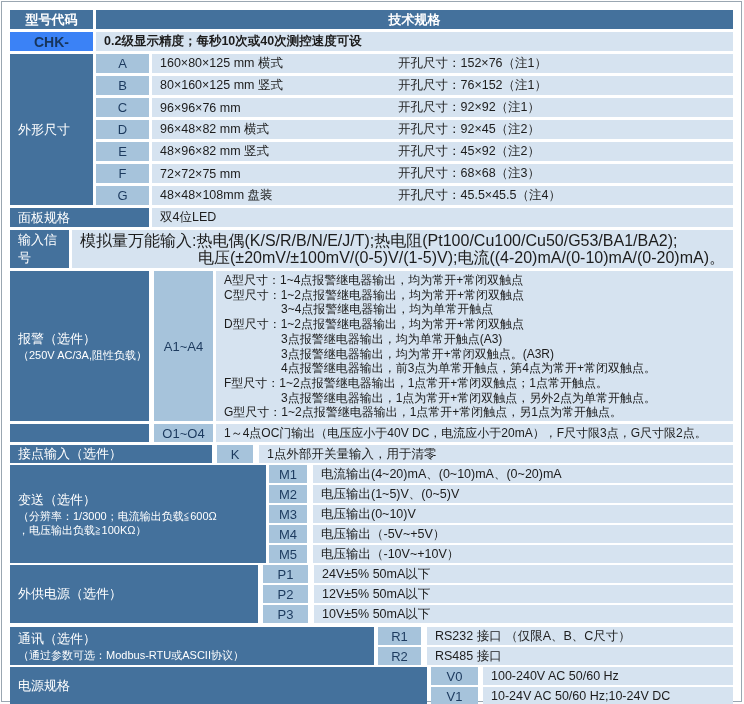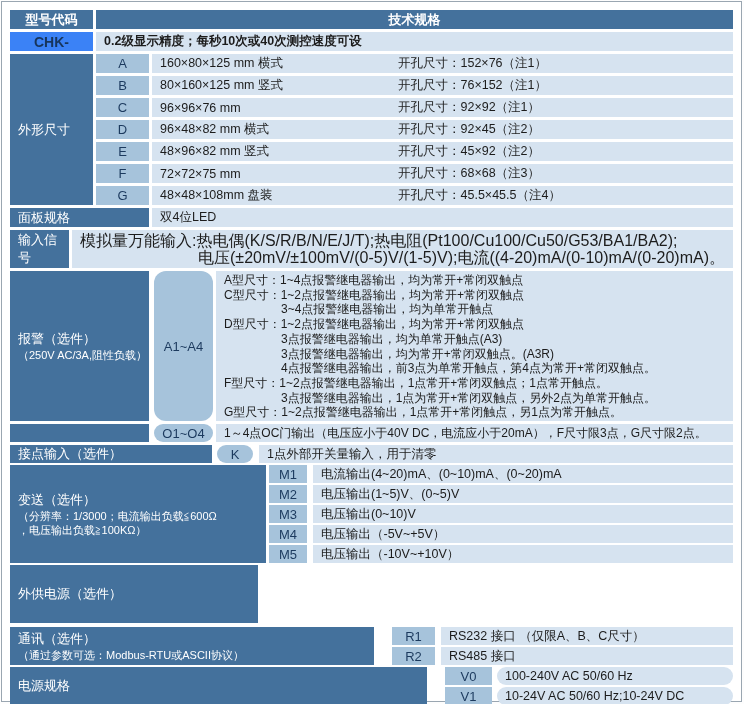--- a/index.html
+++ b/index.html
@@ -33,22 +33,22 @@
   .rrow { display: flex; flex: 0 0 auto; }
   .flex1 { flex: 1 1 auto; }
   .note { font-size: 11px; line-height: 14px; }
   .stack { flex-direction: column; align-items: flex-start; justify-content: center; }
   .dim { width: 238px; flex: 0 0 238px; }
   .alines { display: block; padding: 2px 8px 0 8px; }
   .alines div { line-height: 14.7px; font-size: 12px; white-space: nowrap; }
   .alines div.ind { padding-left: 57px; }
   .ilines { display: block; padding: 2px 8px 0 8px; }
   .ilines div { line-height: 17px; font-size: 16px; white-space: nowrap; }
-  .ilines div.ind2 { padding-left: 118px; } .g3 { margin-left: 3px; } .g4 { margin-left: 18px; }
-  .g5 { margin-left: 5px; border-radius: 12px; } .g6 { margin-left: 6px; }
+  .ilines div.ind2 { padding-left: 118px; } .g3 { margin-left: 3px; } .g4 { margin-left: 4px; }
+  .g5 { margin-left: 5px; } .g6 { margin-left: 6px; }
   .mb2 { margin-bottom: 2px; } .mb3 { margin-bottom: 3px; } .mb4 { margin-bottom: 4px; }
   .rg2 { row-gap: 2px; } .rg3 { row-gap: 3px; }
   .h18 { height: 18px; } .h19 { height: 19px; }
 </style>
 </head>
 <body>
 
 <div class="sheet">
   <div class="grid">
 
@@ -187,20 +187,34 @@
         </div>
         <div class="rrow h18">
           <div class="cell cd" style="width:38px">M5</div>
           <div class="cell lt g6 flex1">电压输出（-10V~+10V）</div>
         </div>
       </div>
     </div>
 
     <div class="band mb4" style="height:58px">
       <div class="cell dk lbl" style="width:248px">外供电源（选件）</div>
+      <div class="rows rg2 g5">
+        <div class="rrow h18">
+          <div class="cell cd" style="width:45px">P1</div>
+          <div class="cell lt g6 flex1">24V±5% 50mA以下</div>
+        </div>
+        <div class="rrow h18">
+          <div class="cell cd" style="width:45px">P2</div>
+          <div class="cell lt g6 flex1">12V±5% 50mA以下</div>
+        </div>
+        <div class="rrow h18">
+          <div class="cell cd" style="width:45px">P3</div>
+          <div class="cell lt g6 flex1">10V±5% 50mA以下</div>
+        </div>
+      </div>
     </div>
 
     <div class="band mb2" style="height:38px">
       <div class="cell dk stack" style="width:364px;padding-left:8px">
         <div style="font-size:13px">通讯（选件）</div>
         <div class="note">（通过参数可选：Modbus-RTU或ASCII协议）</div>
       </div>
       <div class="rows rg2 g4">
         <div class="rrow h18">
           <div class="cell cd" style="width:43px">R1</div>

